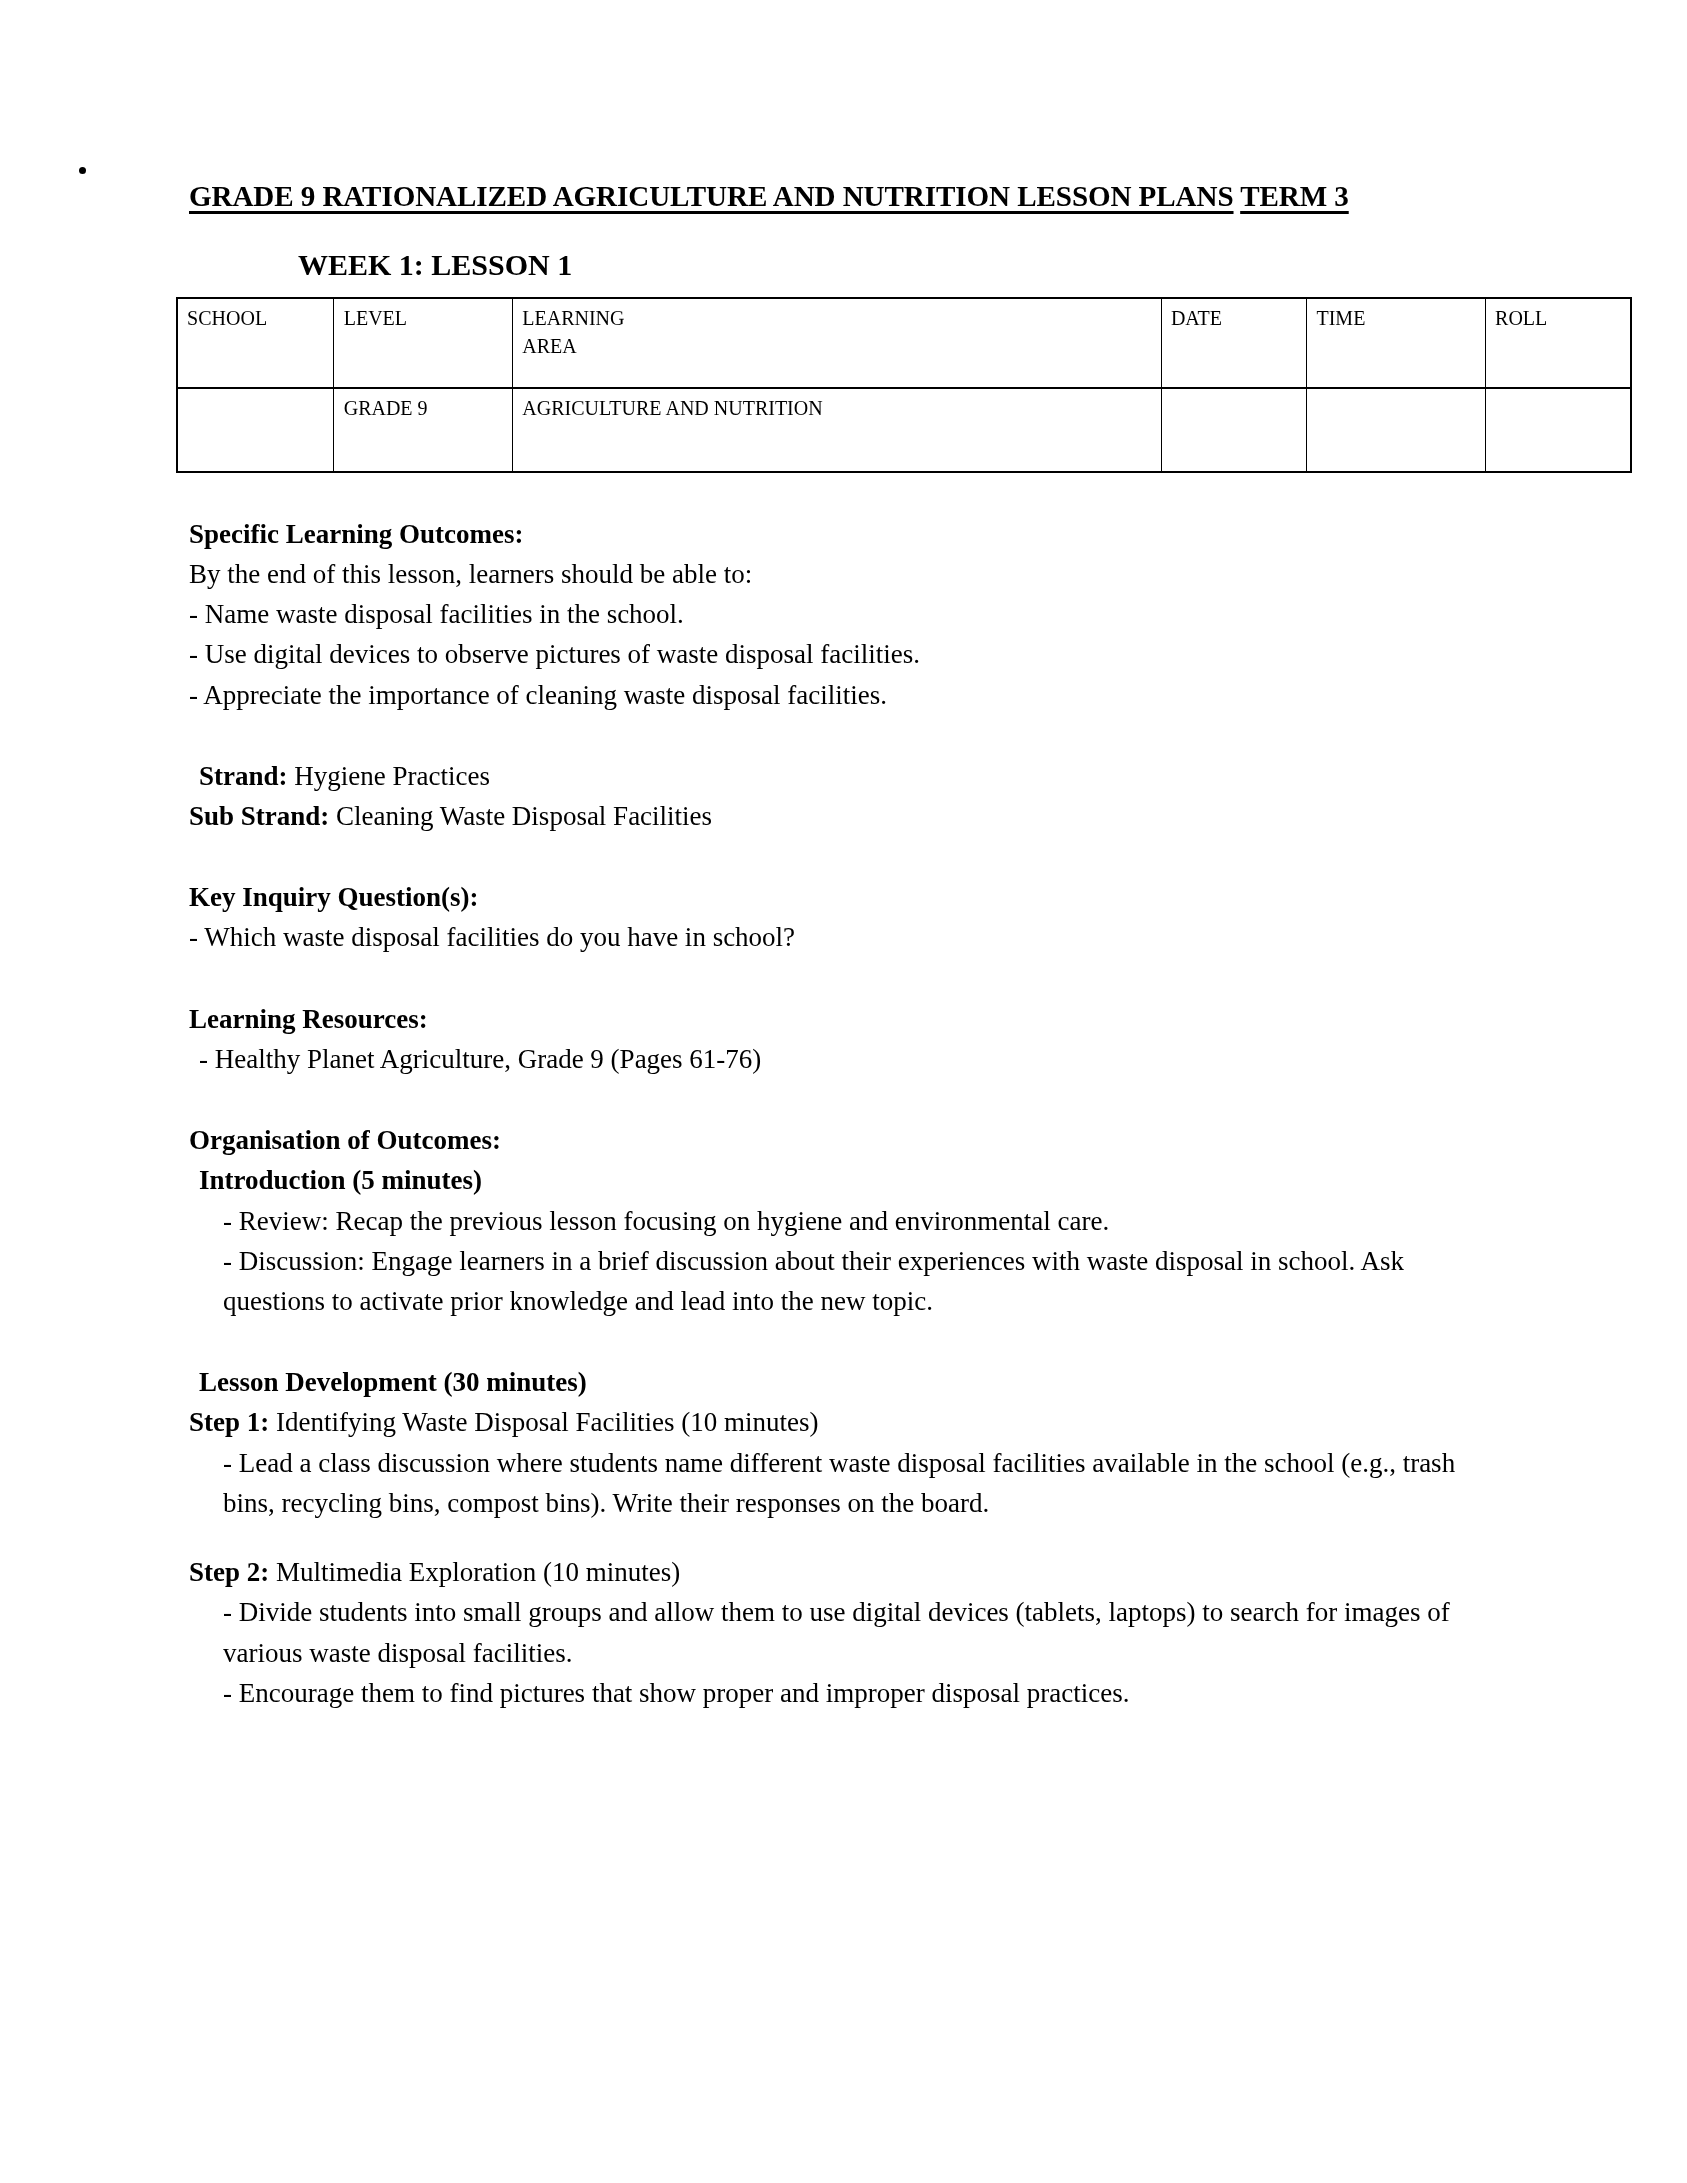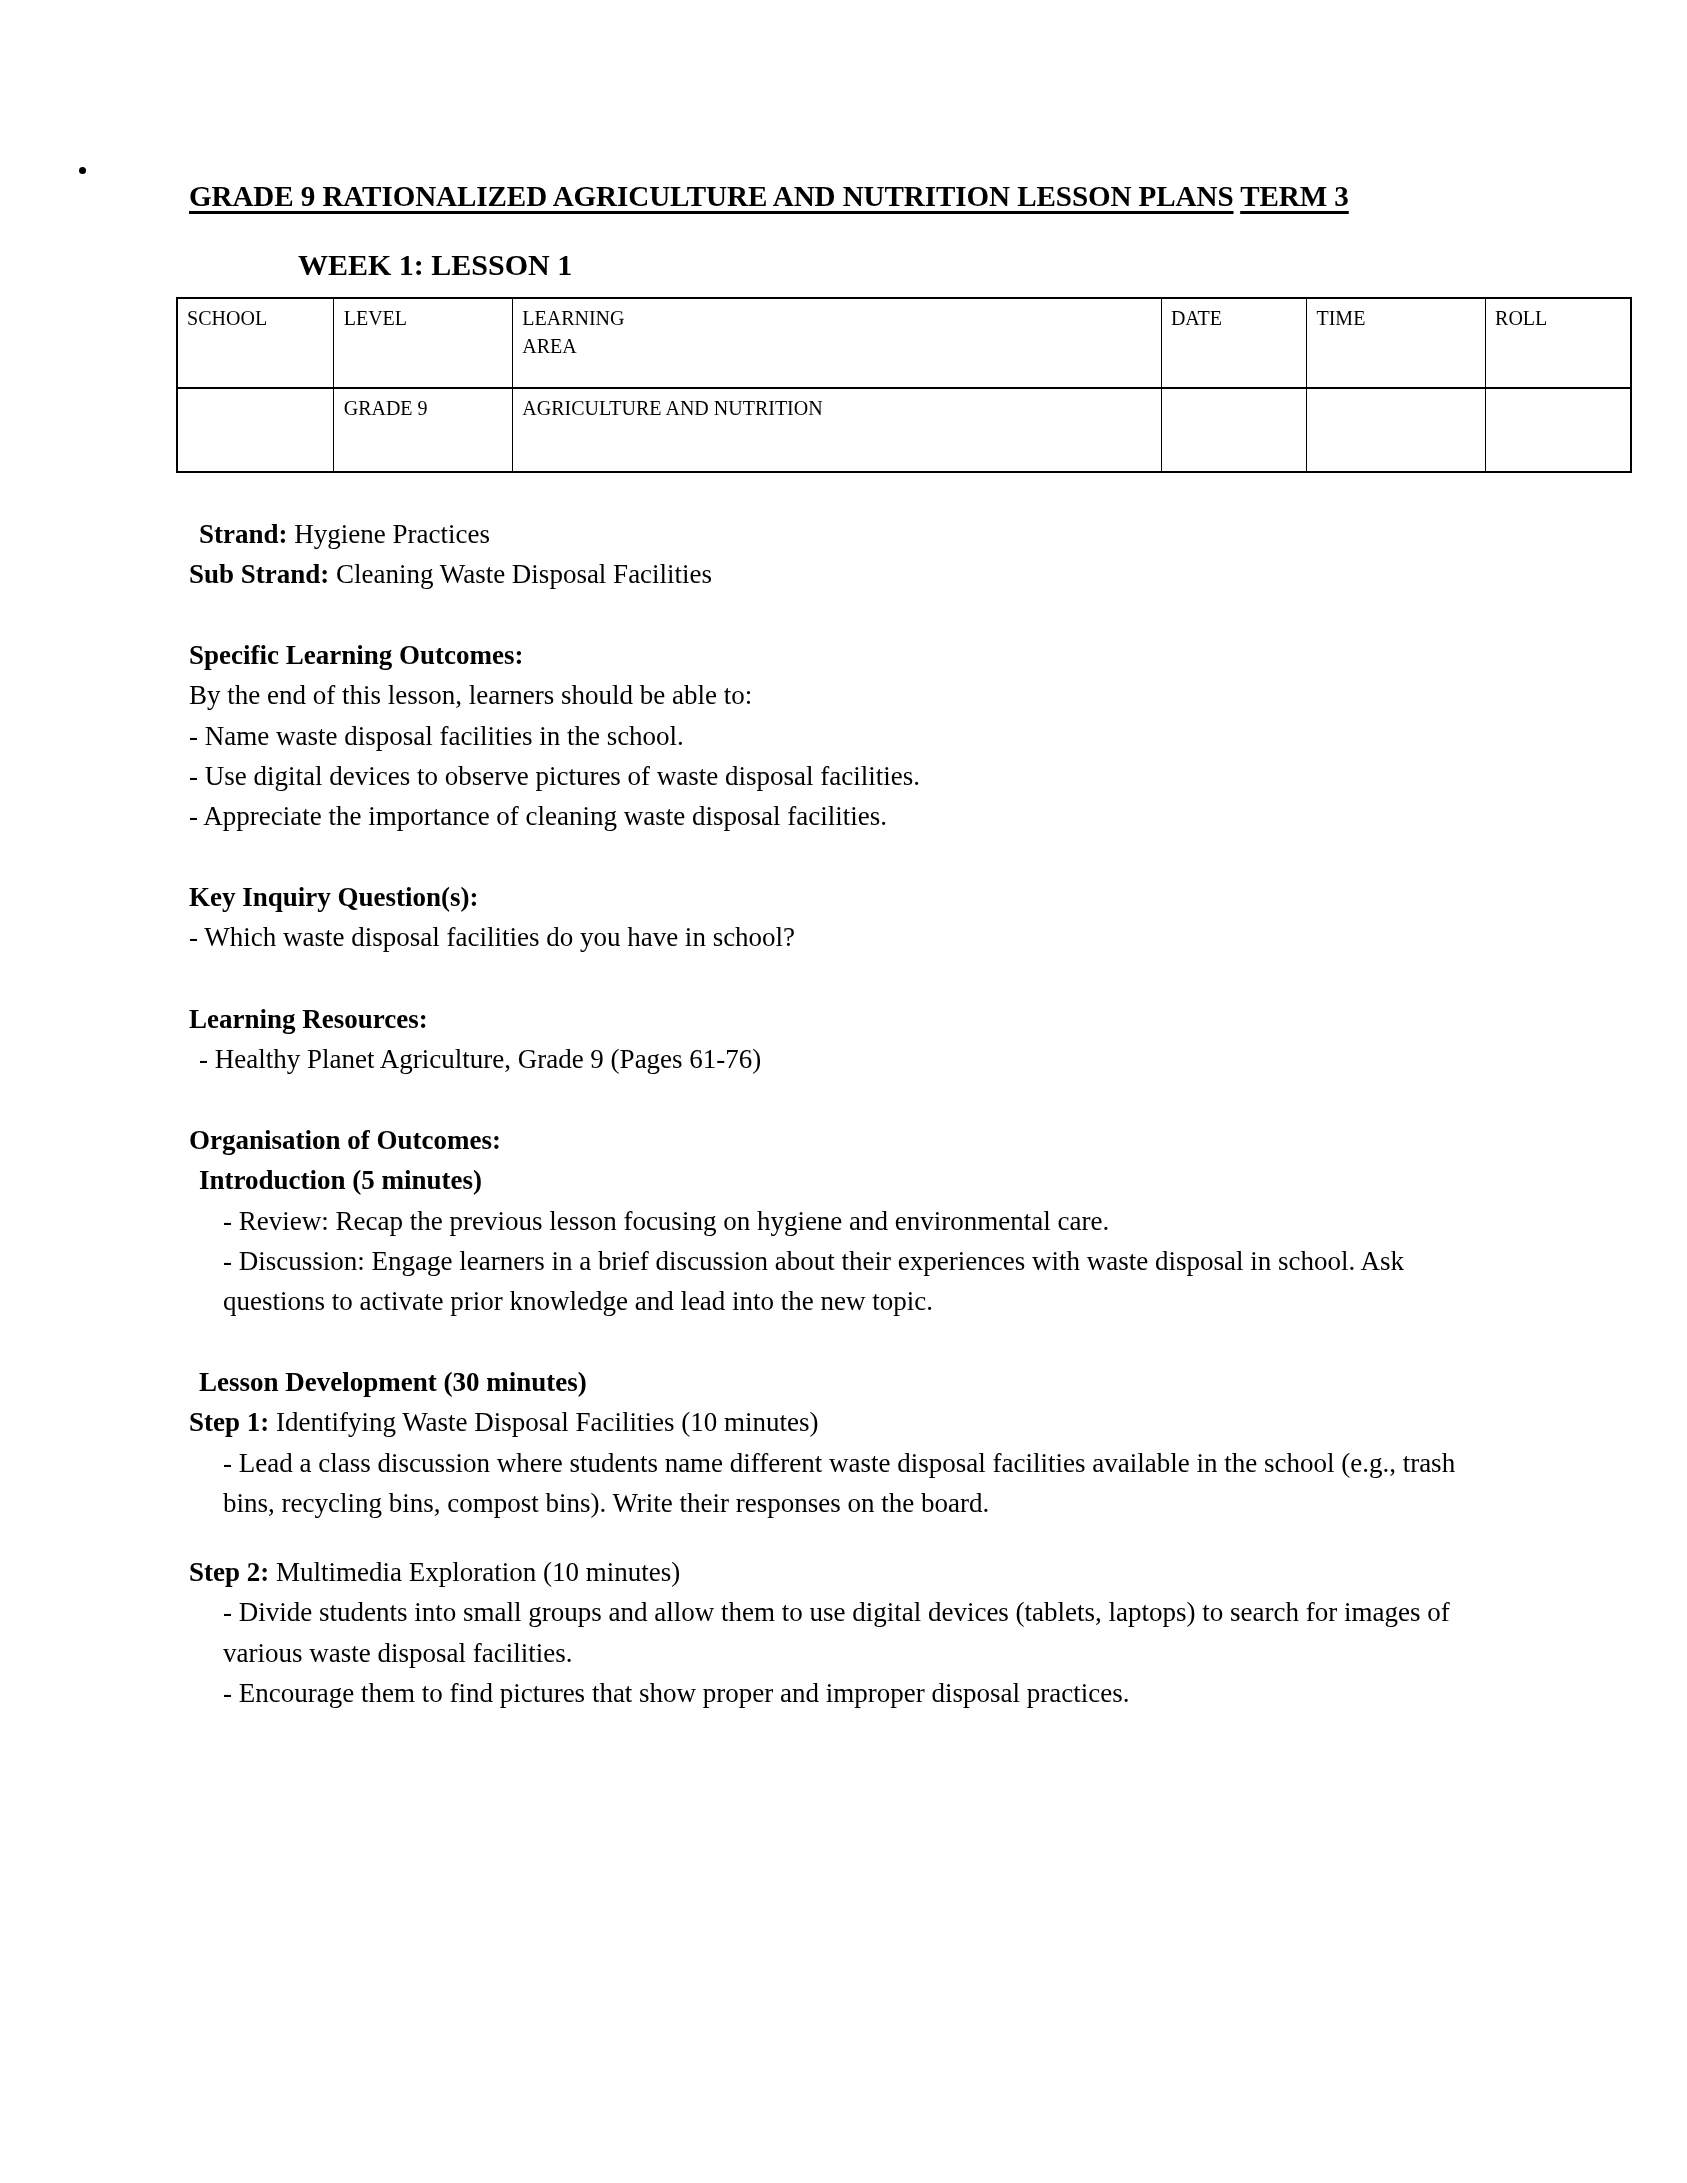--- a/index.html
+++ b/index.html
@@ -150,33 +150,33 @@
         <td class="col-level">GRADE 9</td>
         <td class="col-area">AGRICULTURE AND   NUTRITION</td>
         <td class="col-date"></td>
         <td class="col-time"></td>
         <td class="col-roll"></td>
       </tr>
     </tbody>
       </table>
 
     <div class="body-block">
-      <p class="line indent"><b>Strand:</b> <span>Hygiene Practices</span></p>
-      <p class="line"><b>Sub Strand:</b> <span>Cleaning Waste Disposal Facilities</span></p>
-    </div>
-
-    <div class="body-block">
       <p class="line b">Specific Learning Outcomes:</p>
       <p class="line">By the end of this lesson, learners should be able to:</p>
       <p class="line">- Name waste disposal facilities in the school.</p>
       <p class="line">- Use digital devices to observe pictures of waste disposal facilities.</p>
       <p class="line">- Appreciate the importance of cleaning waste disposal facilities.</p>
     </div>
 
     <div class="body-block">
+      <p class="line indent"><b>Strand:</b> <span>Hygiene Practices</span></p>
+      <p class="line"><b>Sub Strand:</b> <span>Cleaning Waste Disposal Facilities</span></p>
+    </div>
+
+    <div class="body-block">
       <p class="line b">Key Inquiry Question(s):</p>
       <p class="line">- Which waste disposal facilities do you have in school?</p>
     </div>
 
     <div class="body-block">
       <p class="line b">Learning Resources:</p>
       <p class="line indent">- Healthy Planet Agriculture, Grade 9 (Pages 61-76)</p>
     </div>
 
     <div class="body-block">

